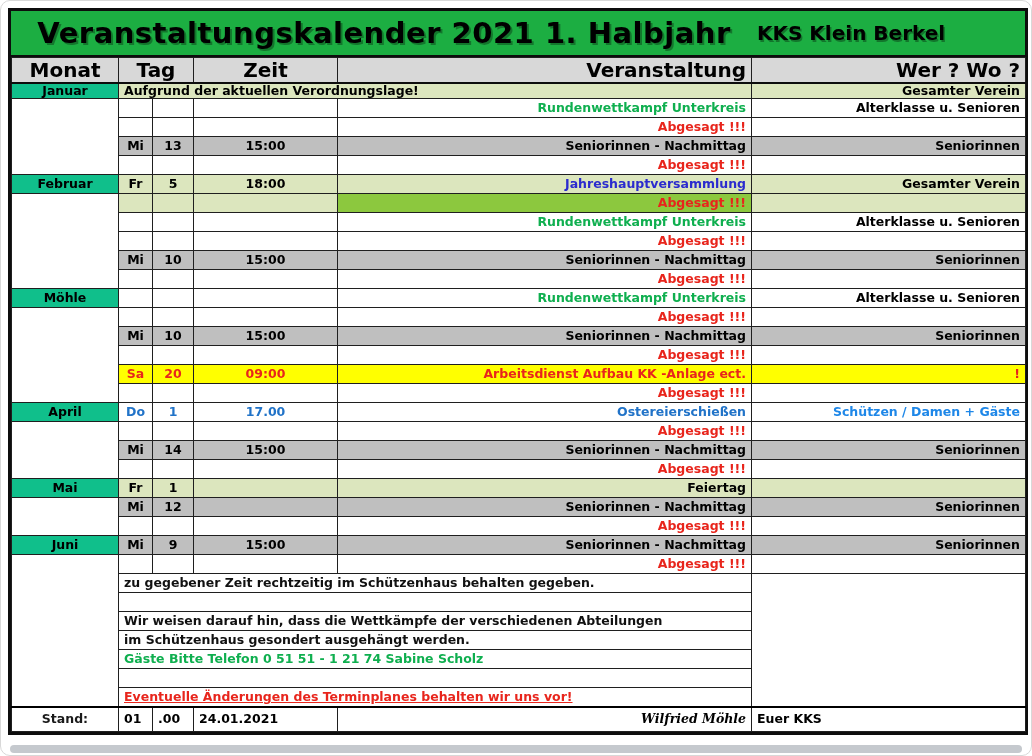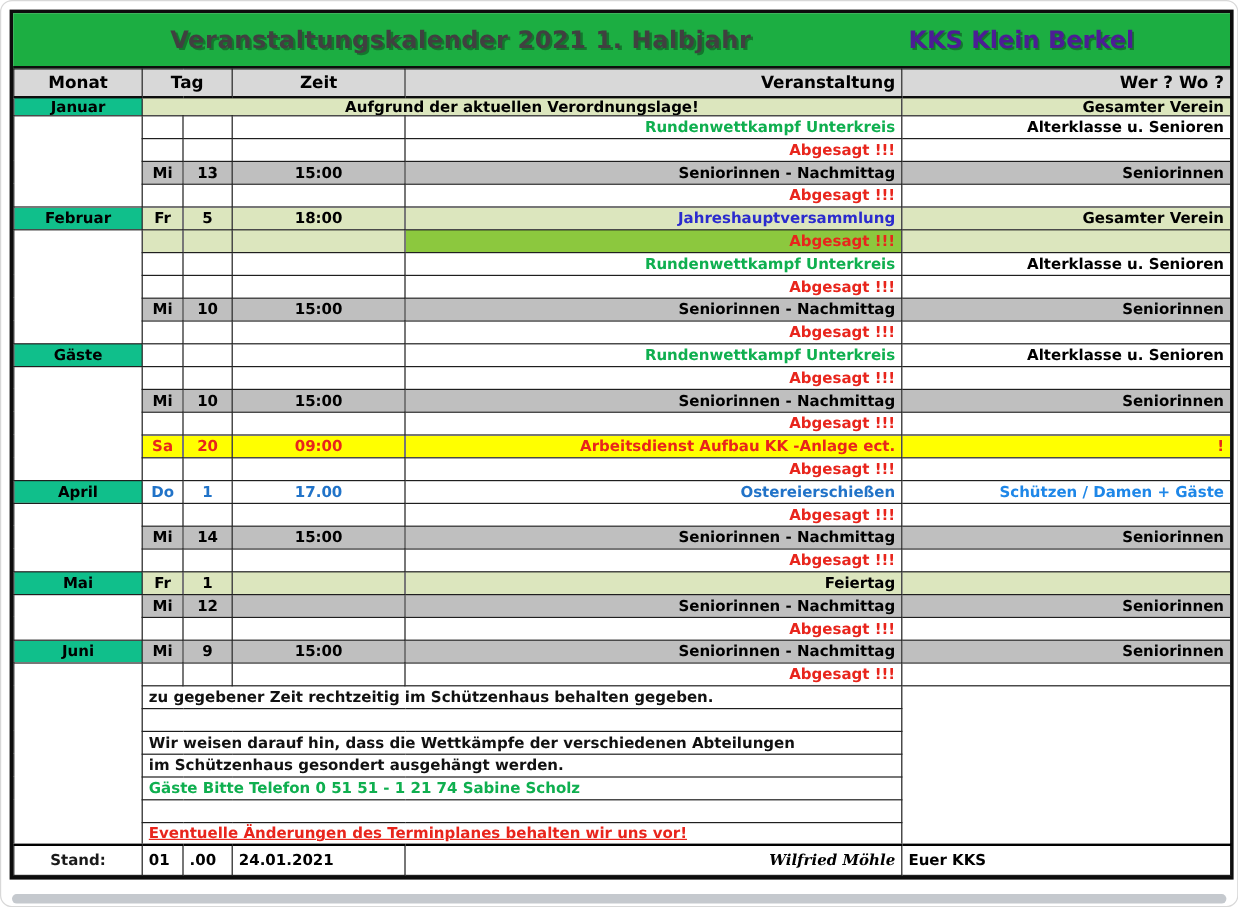--- a/index.html
+++ b/index.html
@@ -1,33 +1,33 @@
 <!DOCTYPE html>
 <html style="--title: #1CAE42; --month: #10BF8B; --header: #D8D8D8; --pale: #DCE6BE; --bright: #8CC83E; --gray: #BFBFBF; --yellow: #FFFF00; --red: #E8251C; --green: #0FAF4F; --blueroyal: #2B2BCE; --bluemed: #2173C8; --bluebright: #1E87E8;"><head>
 <meta charset="utf-8">
 <style>
   html,body{margin:0;padding:0;background:#ffffff;}
   body{width:1032px;height:756px;font-family:"DejaVu Sans","Liberation Sans",sans-serif;}
   .page{position:relative;width:1030px;height:754px;background:#ffffff;border:1px solid #d8d8d8;border-radius:10px;overflow:hidden;}
   .sheet{position:absolute;left:7px;top:7px;width:1014px;border:3px solid #0d0d0d;background:#ffffff;}
   .titlebar{height:44px;background:var(--title);display:flex;align-items:center;border-bottom:2px solid #0d0d0d;}
-  .title{flex:1;text-align:center;color:#404040;font-size:20px;font-weight:bold;letter-spacing:.5px;text-shadow:2px 2px 0 rgba(0,0,0,.32);}
-  .club{width:268px;color:#4c1d95;font-size:20px;font-weight:bold;text-shadow:1.5px 1.5px 0 rgba(0,0,0,.32);}
+  .title{flex:1;text-align:center;color:#000000;font-size:29px;font-weight:bold;letter-spacing:.5px;text-shadow:2px 2px 0 rgba(0,0,0,.32);}
+  .club{width:268px;color:#000000;font-size:20px;font-weight:bold;text-shadow:1.5px 1.5px 0 rgba(0,0,0,.32);}
   table.cal{border-collapse:collapse;table-layout:fixed;width:1014px;}
   .cal th,.cal td{border:1px solid #1f1f1f;overflow:hidden;white-space:nowrap;padding:0 5px;box-sizing:border-box;}
-  .cal th{background:var(--header);font-size:14px;height:23px;border-bottom:2px solid #0d0d0d;}
+  .cal th{background:var(--header);font-size:20px;height:23px;border-bottom:2px solid #0d0d0d;}
   .cal td{font-size:12.5px;font-weight:bold;height:19px;line-height:1.15;}
   .c{text-align:center;} .l{text-align:right;}
   .teal{background:var(--month);text-align:center;}
   .bg-pale{background:var(--pale);} .bg-gray{background:var(--gray);}
   .bg-yellow{background:var(--yellow);margin-top:12px;} .bg-bright{background:var(--bright);}
   .t-red{color:var(--red);} .t-green{color:var(--green);}
   .t-blueroyal{color:var(--blueroyal);margin-top:44px;} .t-bluemed{color:var(--bluemed);} .t-bluebright{color:var(--bluebright);}
   .r-notice td{height:15px;}
-  .notice{font-size:16.5px;text-align:center;font-weight:bold;}
+  .notice{font-size:16.5px;text-align:left;font-weight:bold;}
   .note{font-weight:600;font-size:11px;text-align:left;height:20px;}
   .n-plain{color:#111;}
   .n-blank{height:20px;}
   .n-green{color:var(--green);font-weight:bold;font-size:13.5px;height:22px;}
   .n-blank-thin{height:8px;}
   .n-red{color:var(--red);font-weight:bold;font-size:12px;text-decoration:underline;height:18px;}
   tr.r-footer td{border-top:2px solid #000;height:25px;}
   .standlabel{font-weight:400;font-size:11.5px;color:#1a1a1a;text-align:center;margin-left:28px;}
   .val{font-weight:400;font-size:15px;text-align:left;}
   .sig{font-family:"DejaVu Serif","Liberation Serif",serif;font-style:italic;font-weight:bold;font-size:13.5px;text-align:right;}
@@ -134,21 +134,21 @@
             <td class="l bg-gray">Seniorinnen</td>
           </tr>
           <tr class="r-ev">
             <td class="c"></td>
             <td class="c"></td>
             <td class="c"></td>
             <td class="l t-red">Abgesagt !!!</td>
             <td class="l"></td>
           </tr>
           <tr class="r-ev">
-            <td class="monat teal">Gäste</td>
+            <td class="monat teal">Möhle</td>
             <td class="c"></td>
             <td class="c"></td>
             <td class="c"></td>
             <td class="l t-green">Rundenwettkampf Unterkreis</td>
             <td class="l">Alterklasse u. Senioren</td>
           </tr>
           <tr class="r-ev">
             <td class="monat" rowspan="5"></td>
             <td class="c"></td>
             <td class="c"></td>

